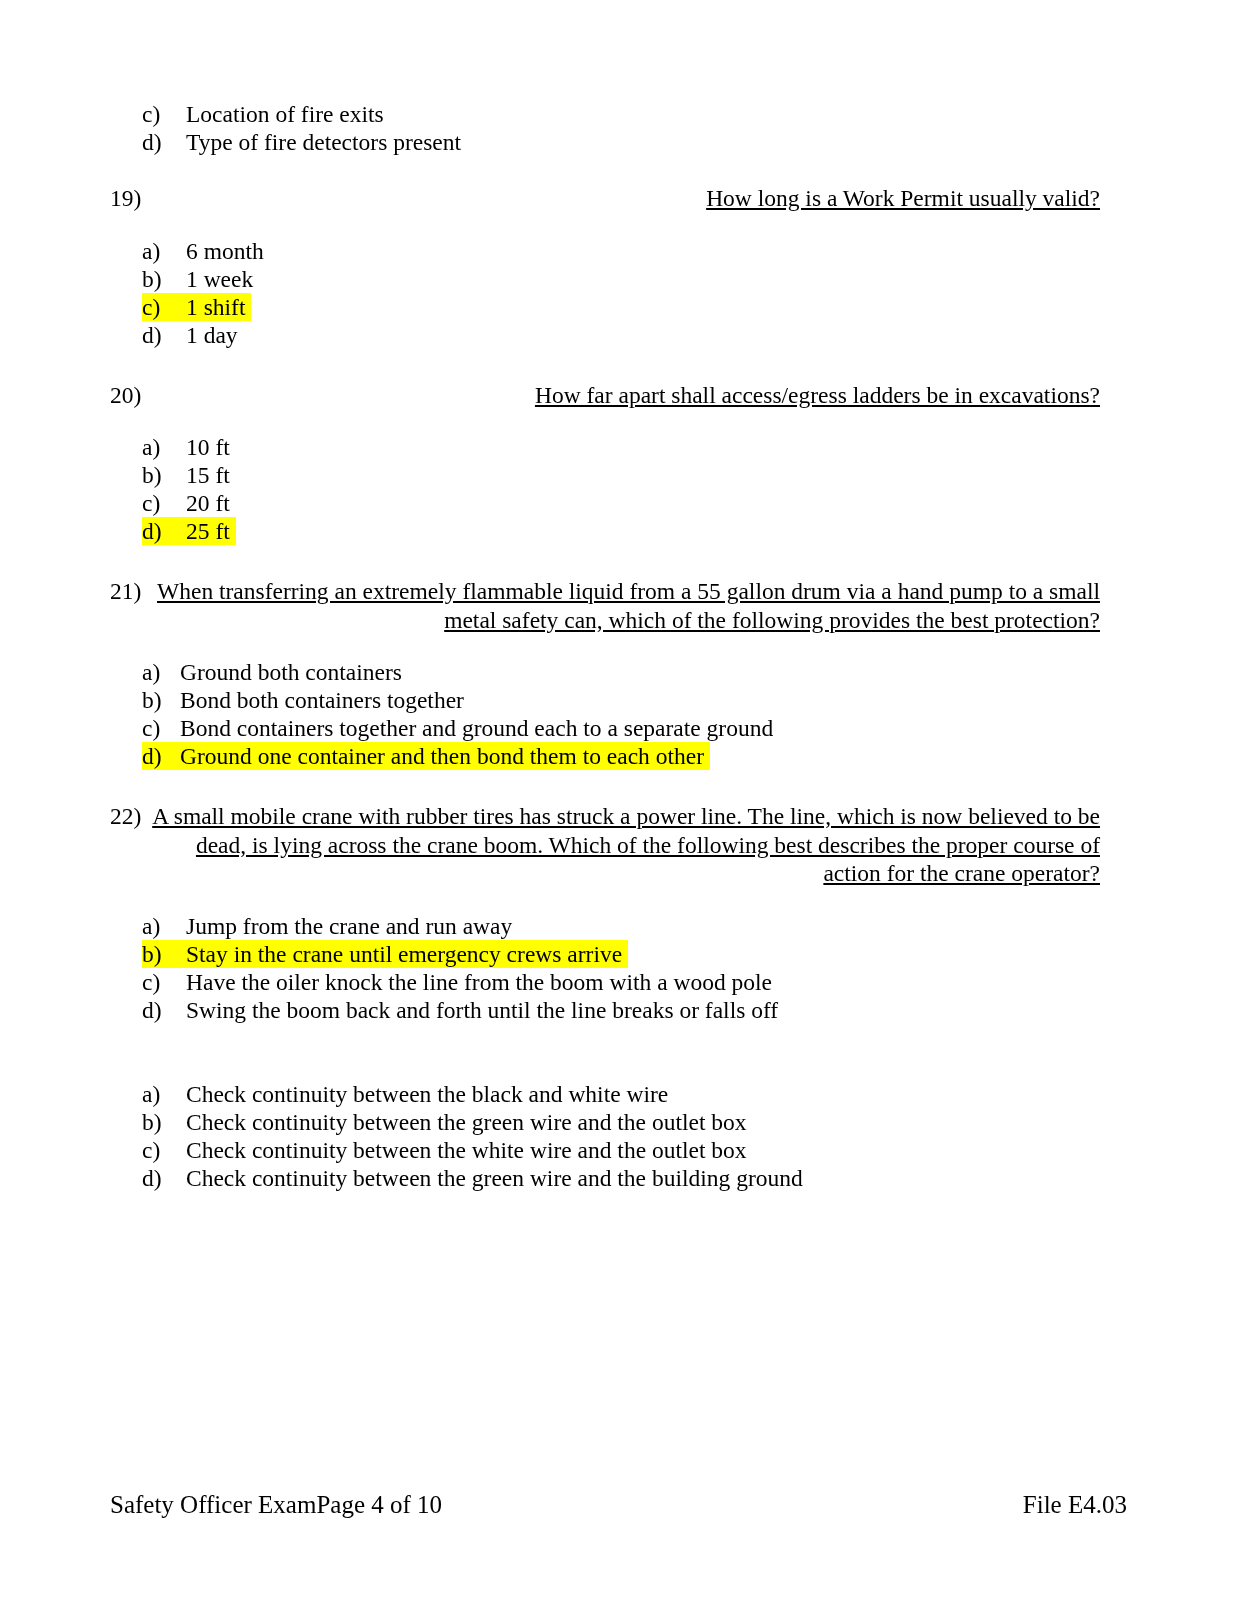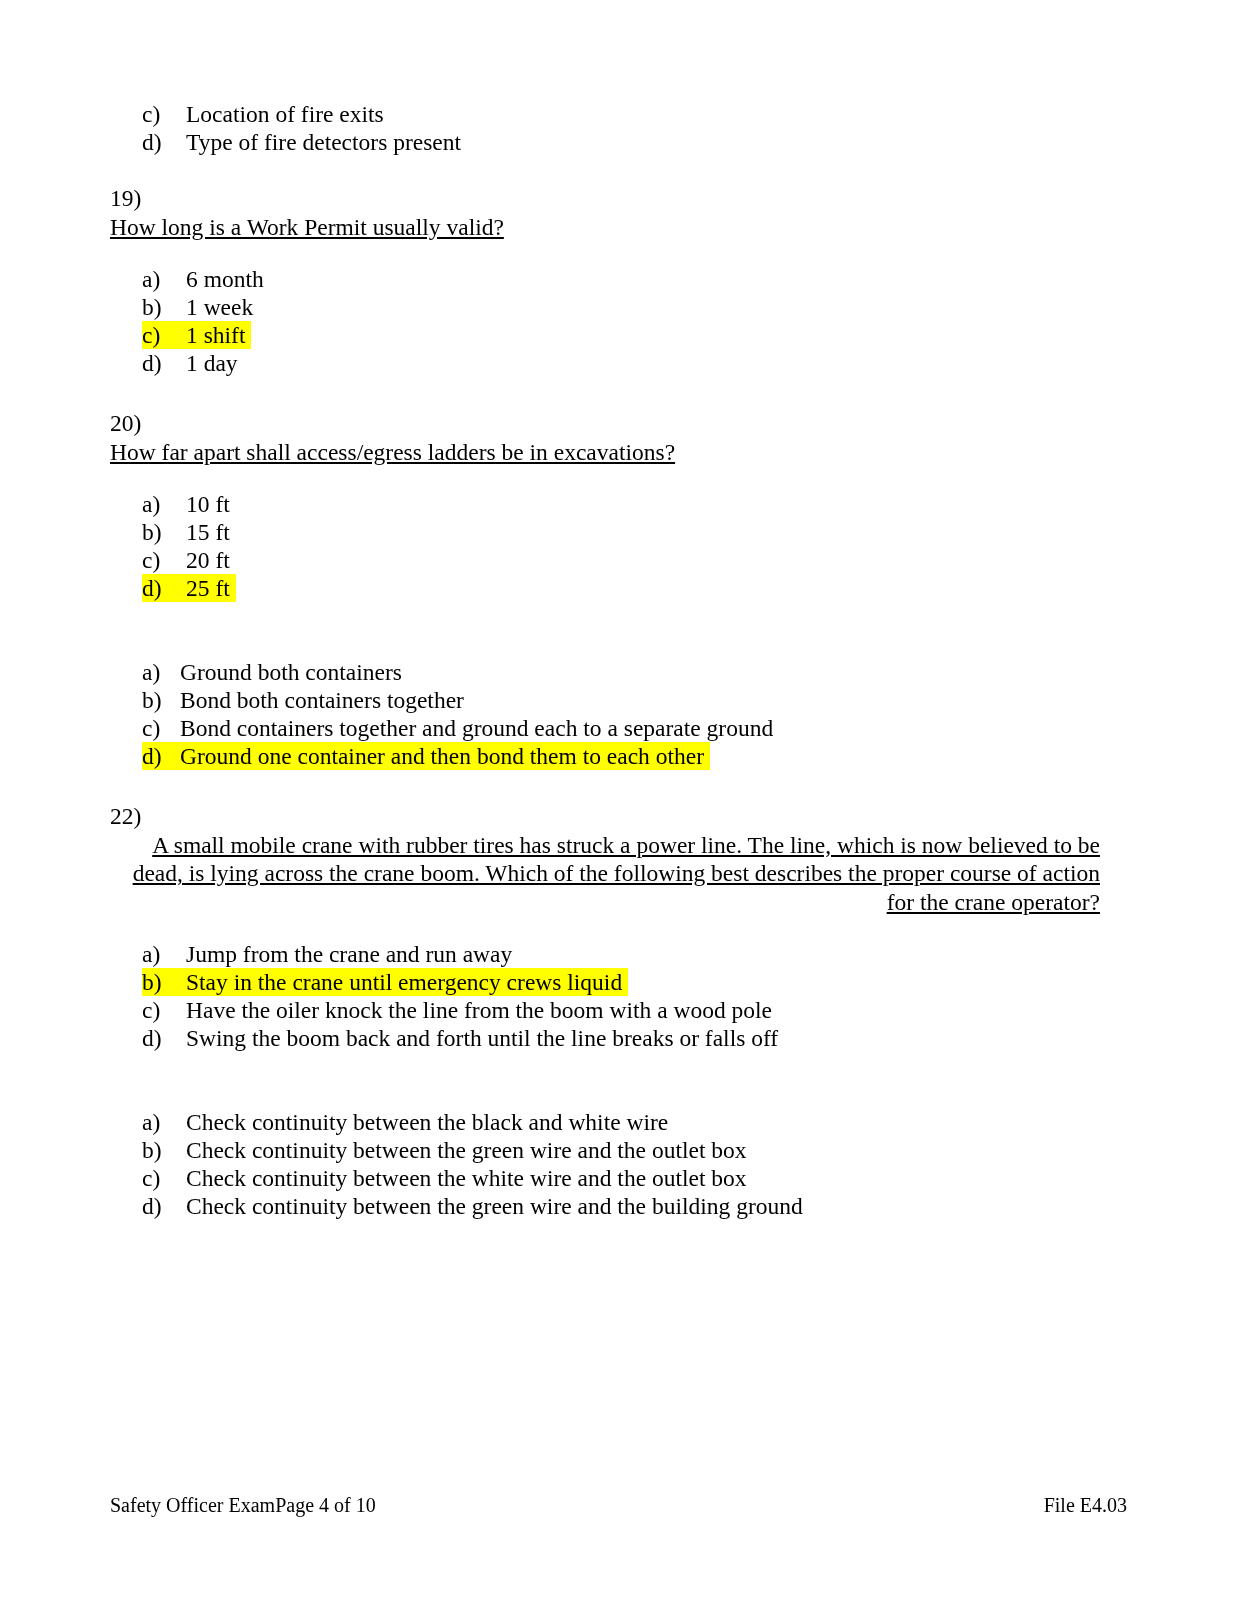--- a/index.html
+++ b/index.html
@@ -31,21 +31,20 @@
 
   
   .qblock {
     margin: 0 0 0 0;
   }
   .qline {
     display: flex;
     align-items: flex-start;
     font-size: 23.5px;
     line-height: 28.5px;
-    flex-direction: column;
   }
   .qnum {
     flex: 0 0 auto;
     width: 34px;
     text-align: left;
     white-space: nowrap;
   }
   .qtext {
     flex: 1 1 auto;
     text-align: right;
@@ -90,21 +89,21 @@
   .gap-lg { height: 32px; }
 
   
   .footer {
     position: absolute;
     left: 110px;
     right: 110px;
     top: 1472px;
     display: flex;
     align-items: baseline;
-    font-size: 20px;
+    font-size: 25px;
     line-height: 26px;
   }
   .footer .f-left   { flex: 0 0 auto; }
   .footer .f-center { flex: 1 1 auto; text-align: left; padding-right: 96px; }
   .footer .f-right  { flex: 0 0 auto; margin-top: 20px; }
 </style>
 </head>
 <body>
 
 <div class="page">
@@ -174,20 +173,24 @@
         <div class="opt indent-lg hl" style="background: rgb(255, 255, 0);">
           <span class="mark">d)</span>
           <span class="otext">25 ft</span>
         </div>
       </div>
     </div>
 
     <div class="gap-lg"></div>
 
     <div class="qblock">
+      <div class="qline">
+        <span class="qnum">21)</span>
+        <span class="qtext">When transferring an extremely flammable liquid from a 55 gallon drum via a hand pump to a small metal safety can, which of the following provides the best protection?</span>
+      </div>
       <div class="gap-sm"></div>
       <div class="optwrap options">
         <div class="opt">
           <span class="mark">a)</span>
           <span class="otext">Ground both containers</span>
         </div>
         <div class="opt">
           <span class="mark">b)</span>
           <span class="otext">Bond both containers together</span>
         </div>
@@ -210,21 +213,21 @@
         <span class="qtext">A small mobile crane with rubber tires has struck a power line.  The line, which is now believed to be dead, is lying across the crane boom.  Which of the following best describes the proper course of action for the crane operator?</span>
       </div>
       <div class="gap-sm"></div>
       <div class="optwrap options">
         <div class="opt indent-lg">
           <span class="mark">a)</span>
           <span class="otext">Jump from the crane and run away</span>
         </div>
         <div class="opt indent-lg hl" style="background: rgb(255, 255, 0);">
           <span class="mark">b)</span>
-          <span class="otext">Stay in the crane until emergency crews liquid</span>
+          <span class="otext">Stay in the crane until emergency crews arrive</span>
         </div>
         <div class="opt indent-lg">
           <span class="mark">c)</span>
           <span class="otext">Have the oiler knock the line from the boom with a wood pole</span>
         </div>
         <div class="opt indent-lg">
           <span class="mark">d)</span>
           <span class="otext">Swing the boom back and forth until the line breaks or falls off</span>
         </div>
       </div>

